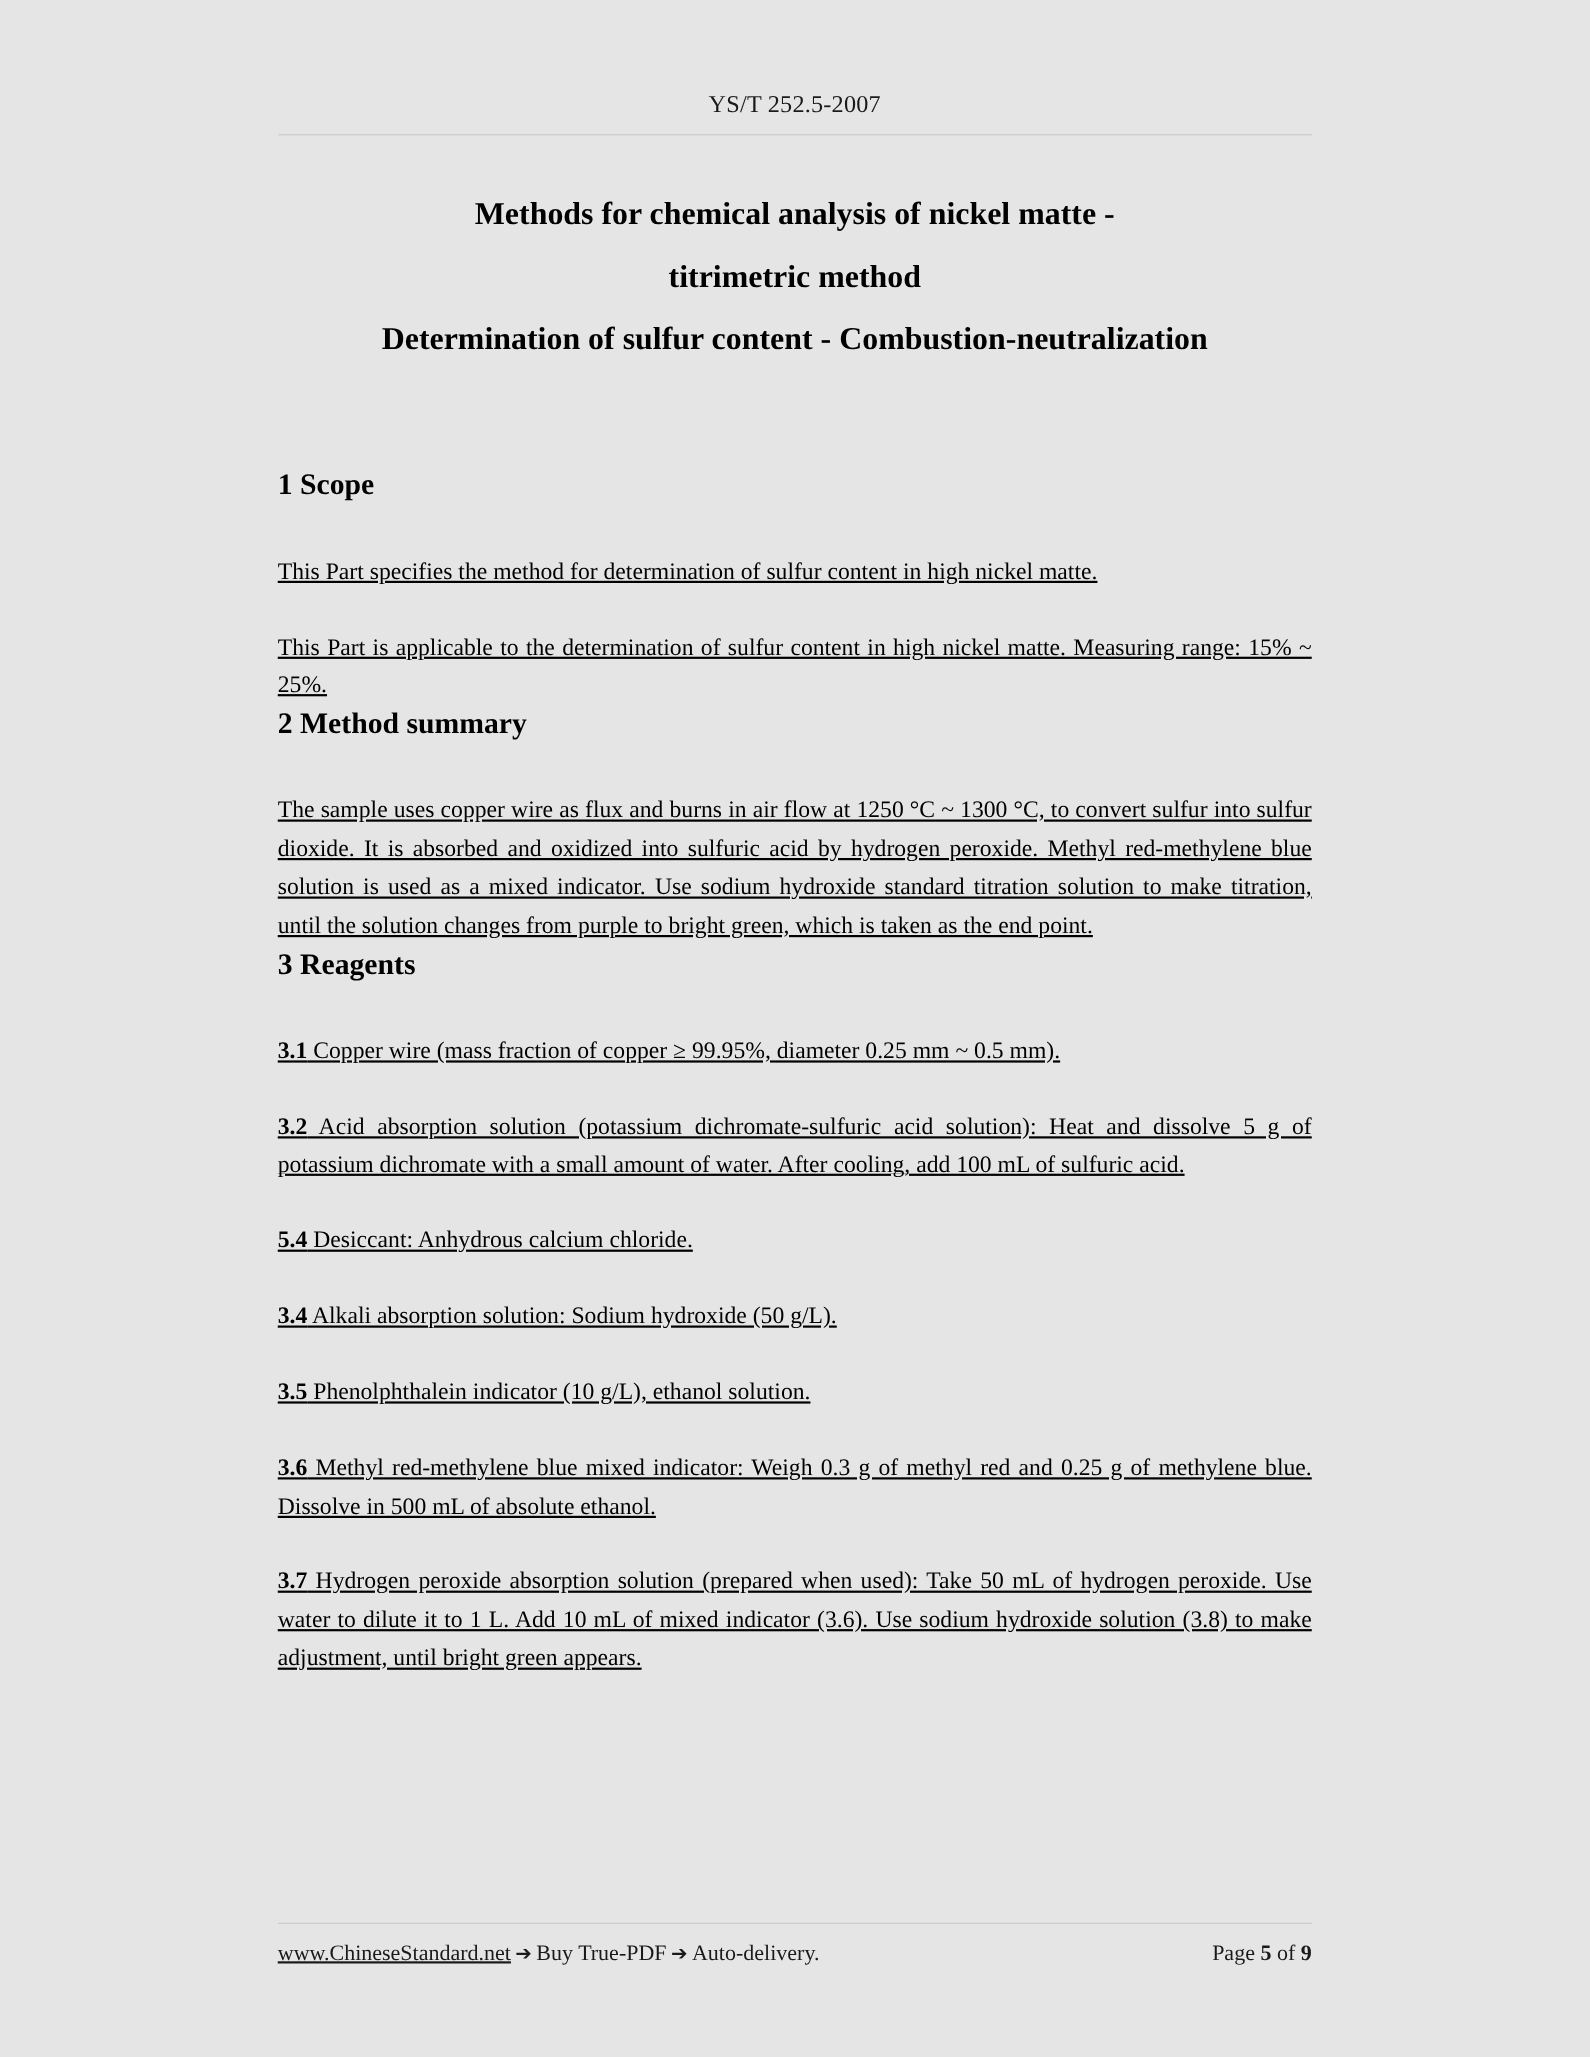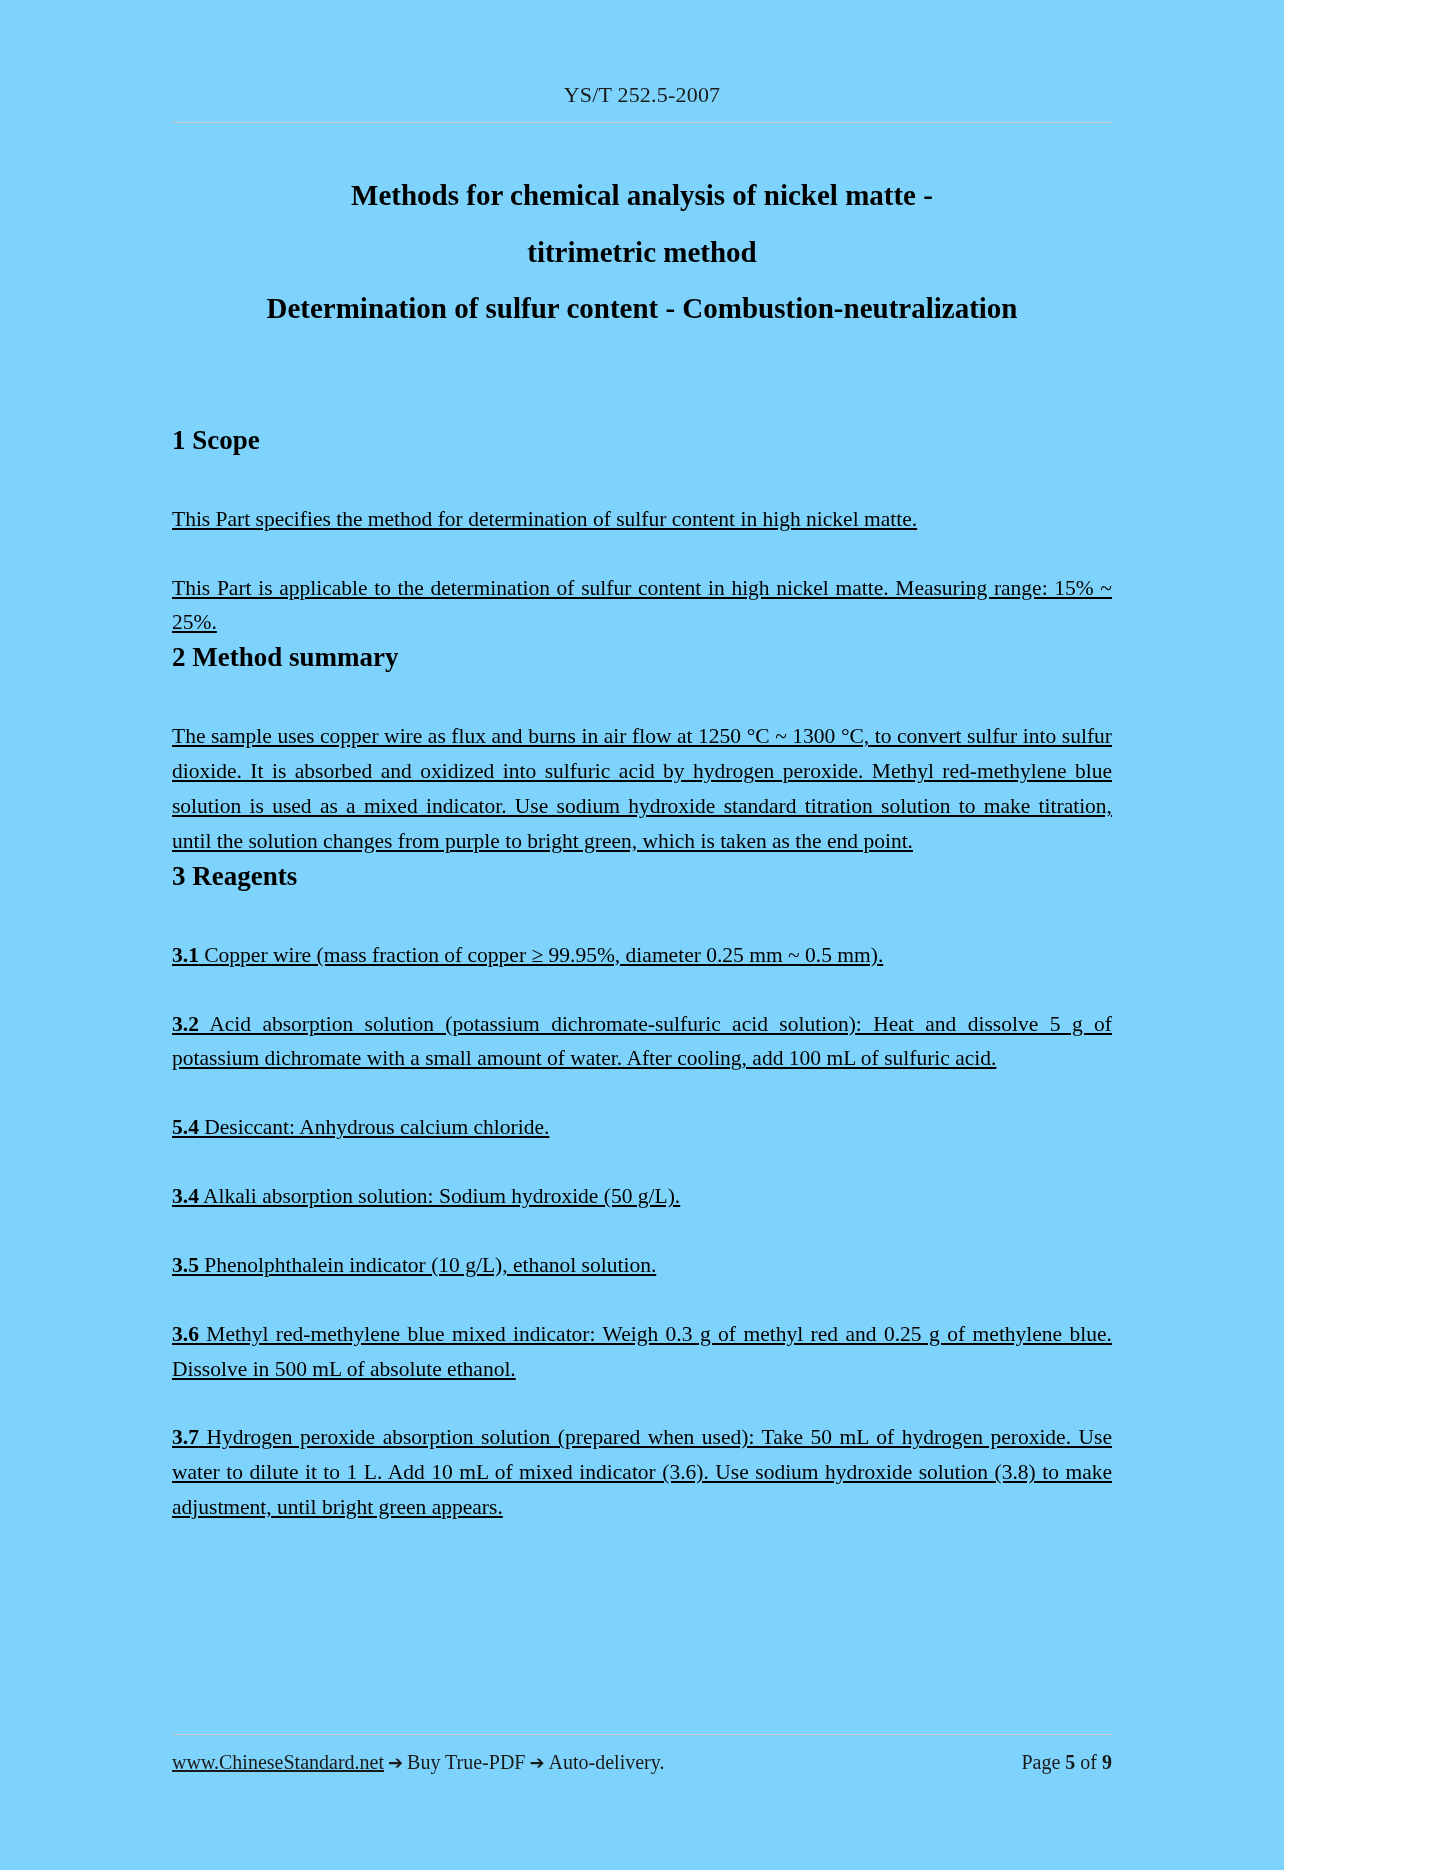--- a/index.html
+++ b/index.html
@@ -8,25 +8,25 @@
     background: #ffffff;
   }
   body {
     width: 1445px;
     height: 1870px;
     font-family: "Liberation Serif", "DejaVu Serif", serif;
     color: #000000;
   }
   .page {
     position: relative;
-    width: 1284px;
+    width: 1445px;
     height: 1870px;
     box-sizing: border-box;
     padding: 0;
-    background: #7dd3fc;
+    background: #e5e5e5;
   }
   .header {
     text-align: center;
     font-size: 22px;
     color: #1a1a1a;
     padding-top: 82px;
     letter-spacing: 0.2px;
   }
   .header-rule {
     width: 940px;
@@ -69,21 +69,21 @@
   .mt-34 { margin-top: 34px; }
   .mt-44 { margin-top: 44px; }
   .mt-50 { margin-top: 50px; }
   .num {
     font-weight: bold;
   }
   .footer {
     position: absolute;
     left: 0;
     right: 0;
-    bottom: 96px;
+    bottom: 82px;
   }
   .footer-rule {
     width: 940px;
     margin: 0 auto 16px auto;
     border-top: 1px solid #c9c9c9;
   }
   .footer-row {
     width: 940px;
     margin: 0 auto;
     display: flex;

